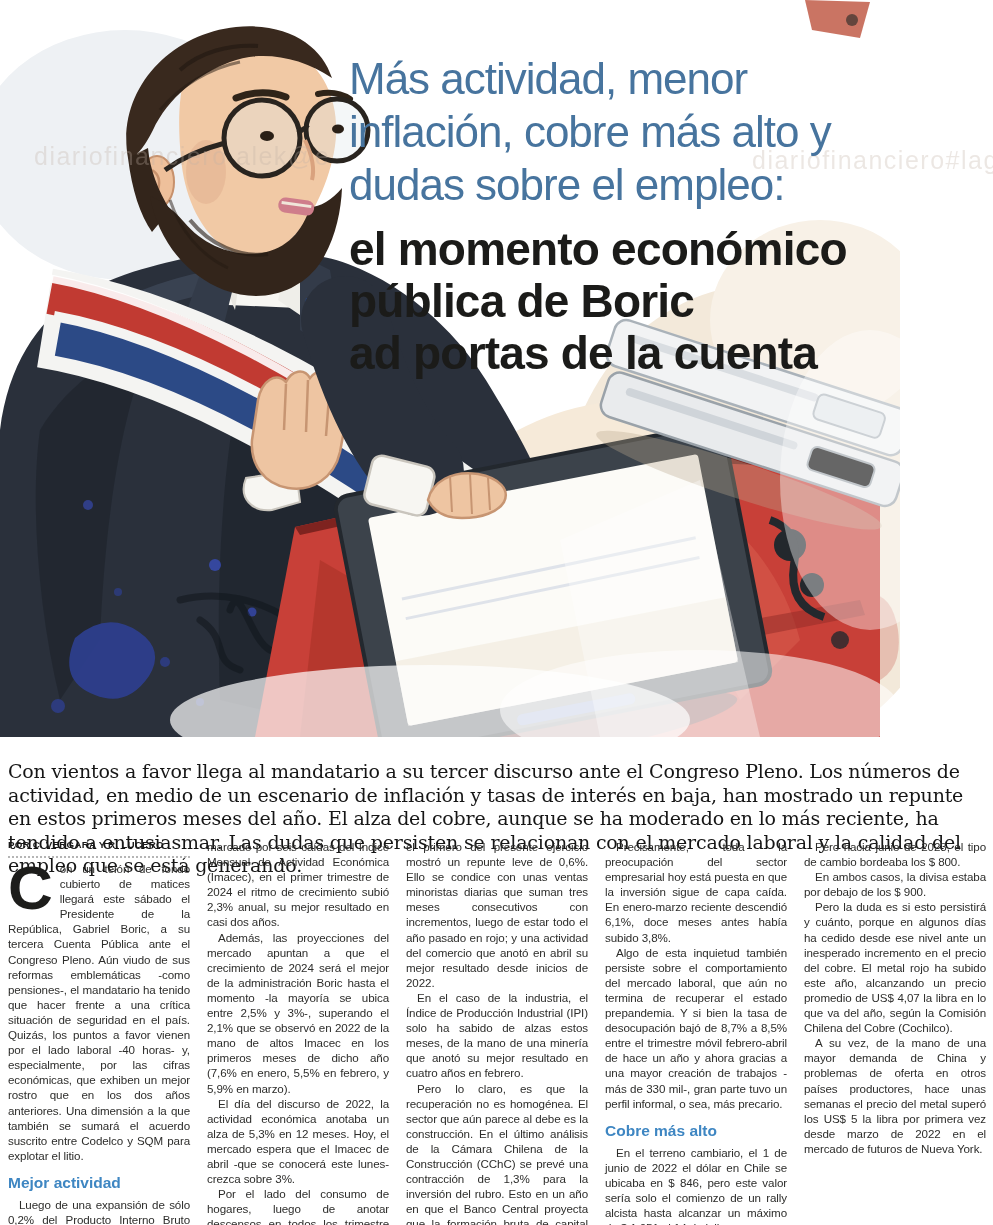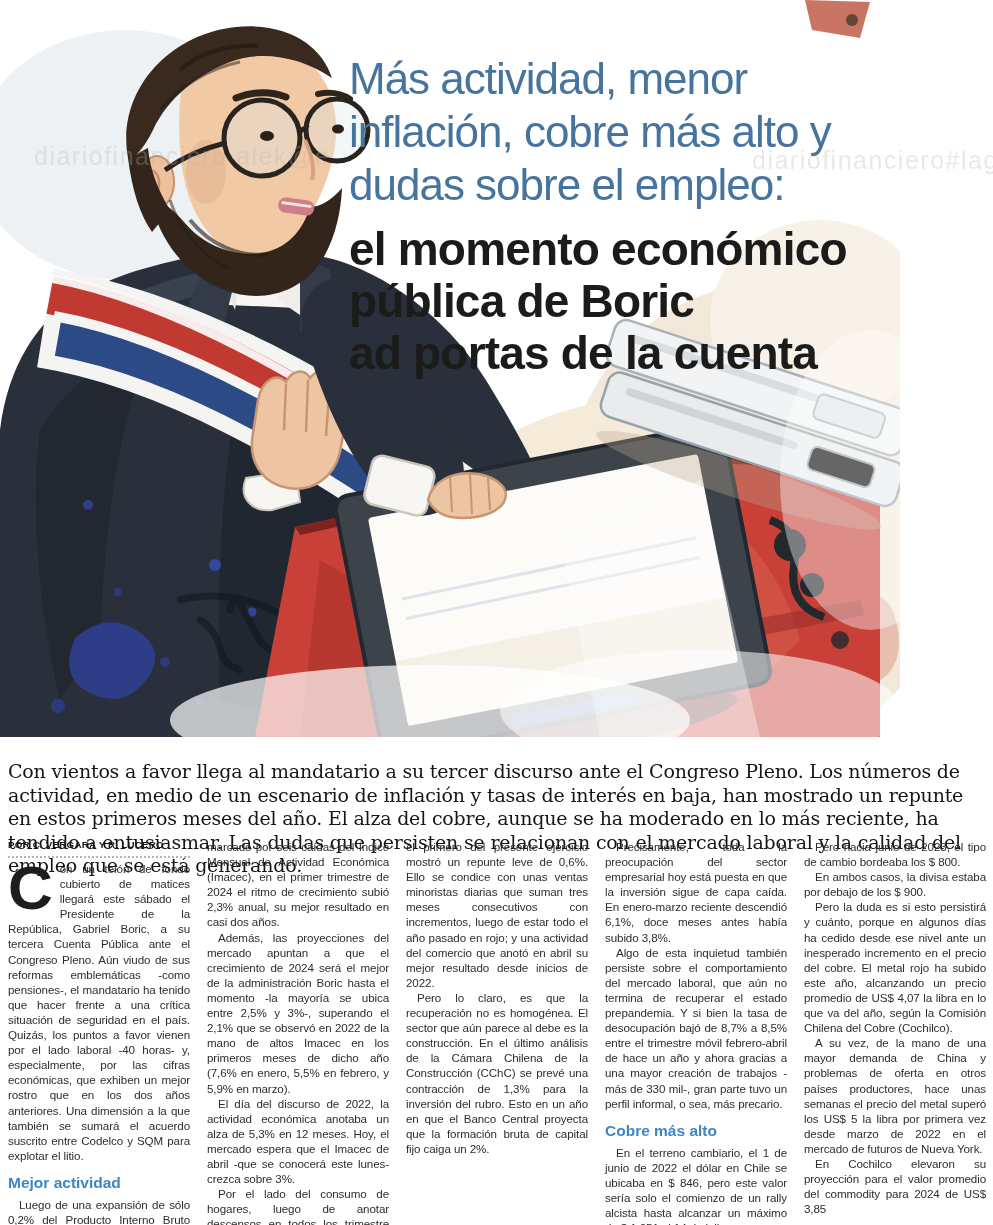--- a/index.html
+++ b/index.html
@@ -243,32 +243,32 @@
 
     <div class="col">
       <p>marcado por seis caídas del Índice Mensual de Actividad Económica (Imacec), en el primer trimestre de 2024 el ritmo de crecimiento subió 2,3% anual, su mejor resultado en casi dos años.</p>
       <p class="ind">Además, las proyecciones del mercado apuntan a que el crecimiento de 2024 será el mejor de la administración Boric hasta el momento -la mayoría se ubica entre 2,5% y 3%-, superando el 2,1% que se observó en 2022 de la mano de altos Imacec en los primeros meses de dicho año (7,6% en enero, 5,5% en febrero, y 5,9% en marzo).</p>
       <p class="ind">El día del discurso de 2022, la actividad económica anotaba un alza de 5,3% en 12 meses. Hoy, el mercado espera que el Imacec de abril -que se conocerá este lunes- crezca sobre 3%.</p>
       <p class="ind">Por el lado del consumo de hogares, luego de anotar descensos en todos los trimestre de 2023,</p>
     </div>
 
     <div class="col">
       <p>el primero del presente ejercicio mostró un repunte leve de 0,6%. Ello se condice con unas ventas minoristas diarias que suman tres meses consecutivos con incrementos, luego de estar todo el año pasado en rojo; y una actividad del comercio que anotó en abril su mejor resultado desde inicios de 2022.</p>
+      <p class="ind">En el caso de la industria, el Índice de Producción Industrial (IPI) solo ha sabido de alzas estos meses, de la mano de una minería que anotó su mejor resultado en cuatro años en febrero.</p>
       <p class="ind">Pero lo claro, es que la recuperación no es homogénea. El sector que aún parece al debe es la construcción. En el último análisis de la Cámara Chilena de la Construcción (CChC) se prevé una contracción de 1,3% para la inversión del rubro. Esto en un año en que el Banco Central proyecta que la formación bruta de capital fijo caiga un 2%.</p>
     </div>
 
     <div class="col">
       <p class="ind">Precisamente, toda la preocupación del sector empresarial hoy está puesta en que la inversión sigue de capa caída. En enero-marzo reciente descendió 6,1%, doce meses antes había subido 3,8%.</p>
       <p class="ind">Algo de esta inquietud también persiste sobre el comportamiento del mercado laboral, que aún no termina de recuperar el estado prepandemia. Y si bien la tasa de desocupación bajó de 8,7% a 8,5% entre el trimestre móvil febrero-abril de hace un año y ahora gracias a una mayor creación de trabajos -más de 330 mil-, gran parte tuvo un perfil informal, o sea, más precario.</p>
       <h3 class="subhead">Cobre más alto</h3>
       <p class="ind">En el terreno cambiario, el 1 de junio de 2022 el dólar en Chile se ubicaba en $ 846, pero este valor sería solo el comienzo de un rally alcista hasta alcanzar un máximo de $ 1.051 el 14 de julio.</p>
     </div>
 
     <div class="col">
       <p class="ind">Pero hacia junio de 2023, el tipo de cambio bordeaba los $ 800.</p>
       <p class="ind">En ambos casos, la divisa estaba por debajo de los $ 900.</p>
       <p class="ind">Pero la duda es si esto persistirá y cuánto, porque en algunos días ha cedido desde ese nivel ante un inesperado incremento en el precio del cobre. El metal rojo ha subido este año, alcanzando un precio promedio de US$ 4,07 la libra en lo que va del año, según la Comisión Chilena del Cobre (Cochilco).</p>
       <p class="ind">A su vez, de la mano de una mayor demanda de China y problemas de oferta en otros países productores, hace unas semanas el precio del metal superó los US$ 5 la libra por primera vez desde marzo de 2022 en el mercado de futuros de Nueva York.</p>
-      <p class="ind">En Cochilco elevaron su proyección para el valor promedio del commodity para 2024 de US$ 3,85</p>
     </div>
 
   </div>
 </div>
 
 </body></html>

